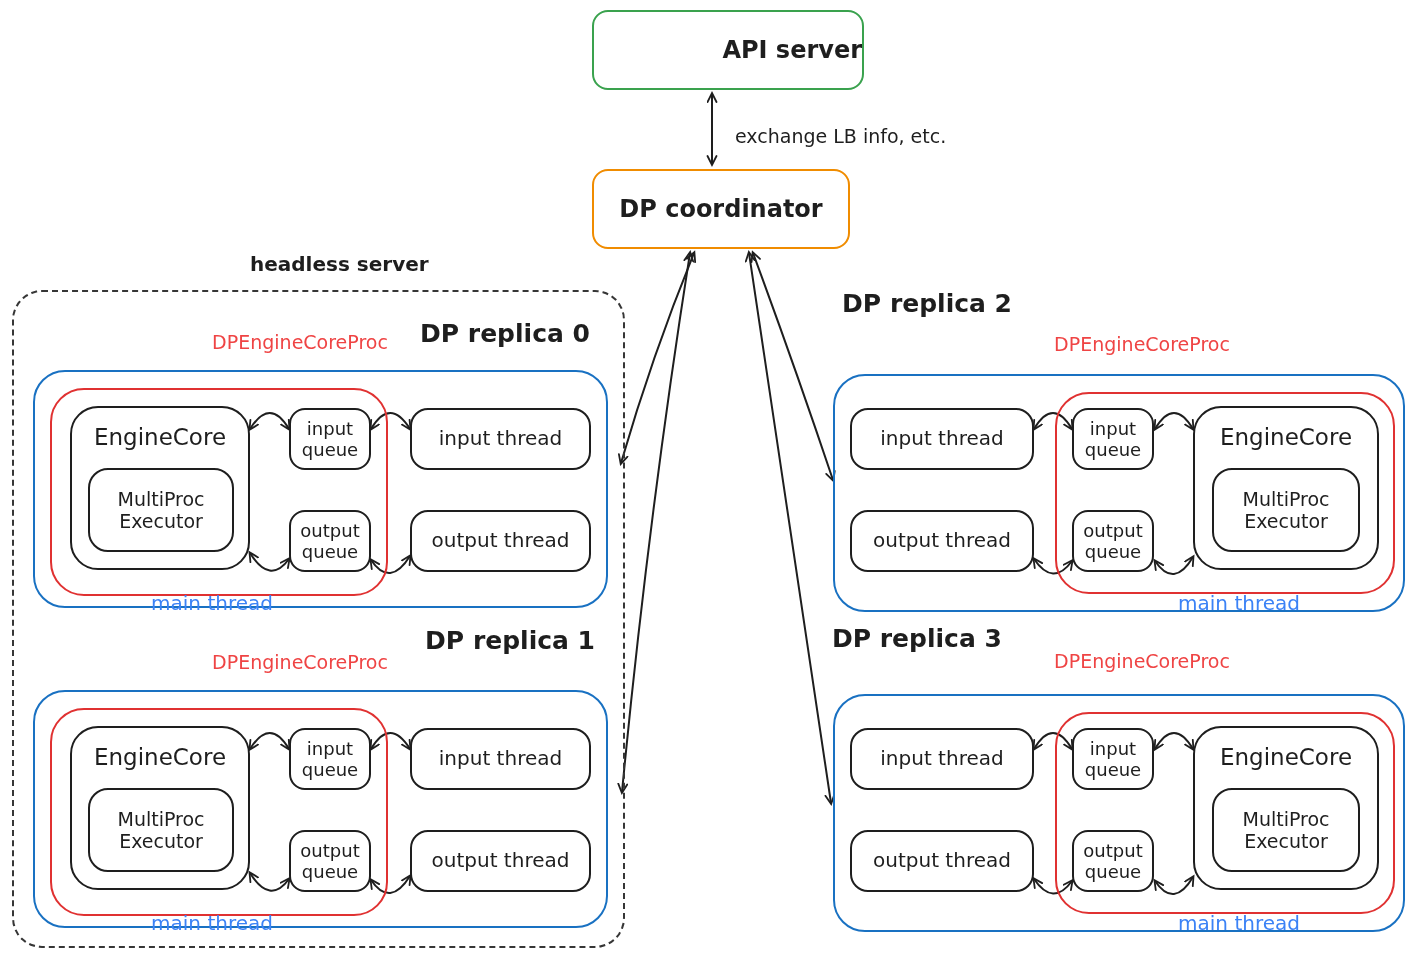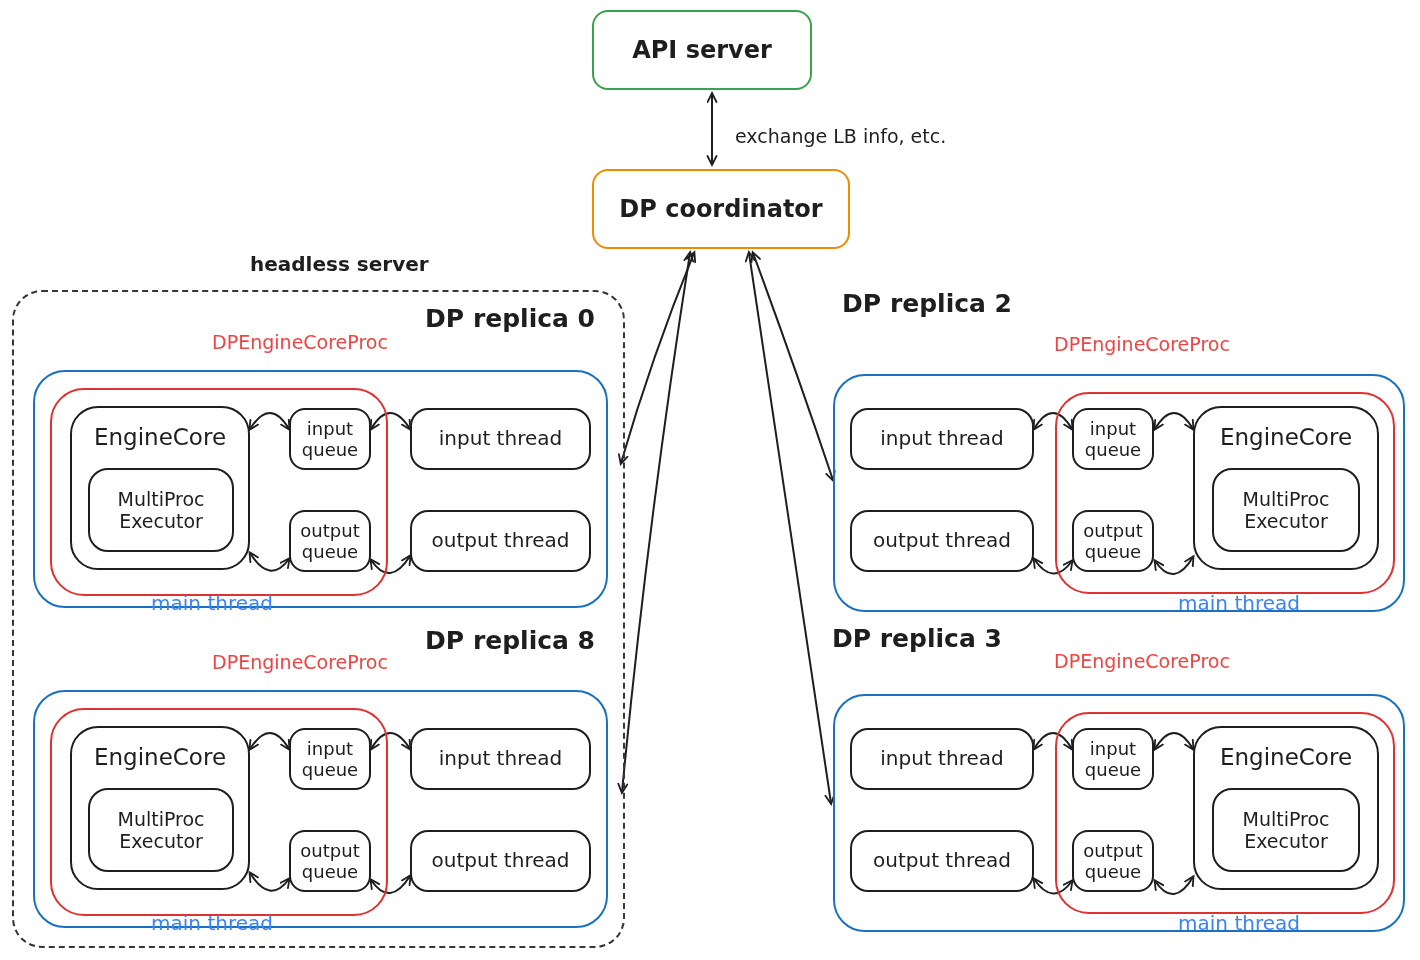--- a/index.html
+++ b/index.html
@@ -66,32 +66,32 @@
       <path d="M 1034 559 Q 1053 587 1072 561" marker-start="url(#ah)" marker-end="url(#ah)"></path>
       <path d="M 1155 561 Q 1174 589 1193 557" marker-start="url(#ah)" marker-end="url(#ah)"></path>
 
       <path d="M 1034 749 Q 1053 717 1072 749" marker-start="url(#ah)" marker-end="url(#ah)"></path>
       <path d="M 1155 749 Q 1174 717 1193 749" marker-start="url(#ah)" marker-end="url(#ah)"></path>
       <path d="M 1034 879 Q 1053 907 1072 881" marker-start="url(#ah)" marker-end="url(#ah)"></path>
       <path d="M 1155 881 Q 1174 909 1193 877" marker-start="url(#ah)" marker-end="url(#ah)"></path>
     </g>
   </svg>
 
-  <div class="top-node api" style="left:592px;top:10px;width:220px;height:80px;">
+  <div class="top-node api" style="left:592px;top:10px;width:272px;height:80px;justify-content:flex-end;">
     <span>API server</span>
   </div>
   <div class="top-node coord" style="left:592px;top:169px;width:258px;height:80px;">
     <span>DP coordinator</span>
   </div>
   <div class="free-label" style="left:735px;top:125px;font-size:19px;">exchange LB info, etc.</div>
 
   <div class="free-label" style="left:250px;top:252px;width:158px;text-align:center;font-weight:bold;">headless server</div>
   <div class="dashed-frame" style="left:12px;top:290px;width:613px;height:658px;"></div>
 
-  <div class="replica-title" style="left:415px;top:304px;width:180px;text-align:right;">DP replica 0</div>
+  <div class="replica-title" style="left:415px;top:319px;width:180px;text-align:center;">DP replica 0</div>
   <div class="proc-label" style="left:210px;top:331px;width:180px;">DPEngineCoreProc</div>
   <div class="blue-frame" style="left:33px;top:370px;width:575px;height:238px;"></div>
   <div class="red-frame" style="left:50px;top:388px;width:338px;height:208px;"></div>
   <div class="node engine" style="left:70px;top:406px;width:180px;height:164px;">
     <span>EngineCore</span>
   </div>
   <div class="node multiproc" style="left:88px;top:468px;width:146px;height:84px;">
     <span>MultiProc Executor</span>
   </div>
   <div class="node queue" style="left:289px;top:408px;width:82px;height:62px;">
@@ -101,21 +101,21 @@
     <span>output queue</span>
   </div>
   <div class="node thread" style="left:410px;top:408px;width:181px;height:62px;">
     <span>input thread</span>
   </div>
   <div class="node thread" style="left:410px;top:510px;width:181px;height:62px;">
     <span>output thread</span>
   </div>
   <div class="main-label" style="left:146px;top:591px;width:132px;">main thread</div>
 
-  <div class="replica-title" style="left:415px;top:626px;width:180px;text-align:right;">DP replica 8</div>
+  <div class="replica-title" style="left:415px;top:626px;width:180px;text-align:right;">DP replica 1</div>
   <div class="proc-label" style="left:210px;top:651px;width:180px;">DPEngineCoreProc</div>
   <div class="blue-frame" style="left:33px;top:690px;width:575px;height:238px;"></div>
   <div class="red-frame" style="left:50px;top:708px;width:338px;height:208px;"></div>
   <div class="node engine" style="left:70px;top:726px;width:180px;height:164px;">
     <span>EngineCore</span>
   </div>
   <div class="node multiproc" style="left:88px;top:788px;width:146px;height:84px;">
     <span>MultiProc Executor</span>
   </div>
   <div class="node queue" style="left:289px;top:728px;width:82px;height:62px;">

